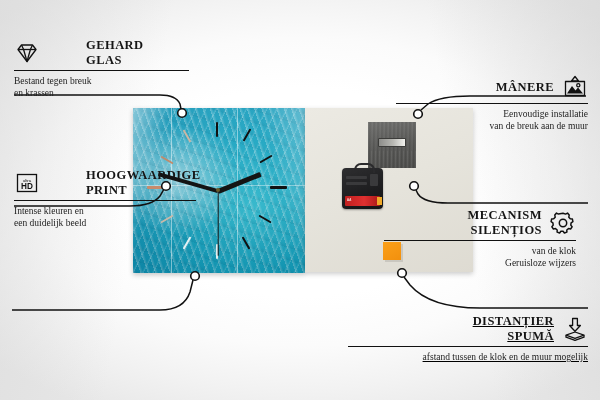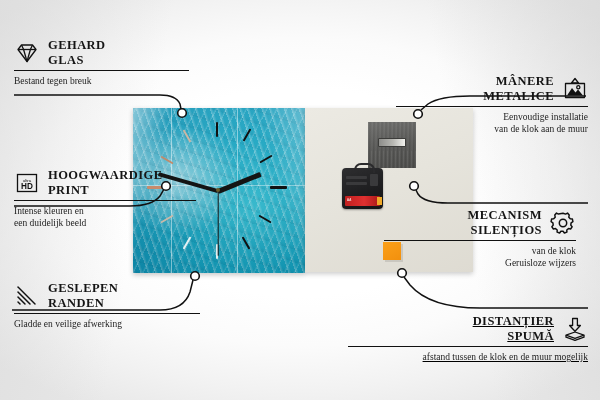--- a/index.html
+++ b/index.html
@@ -103,21 +103,21 @@
   .feat .title{
     font-family:"Liberation Serif", serif;font-weight:bold;
     font-size:12.5px;line-height:14.5px;color:#151515;letter-spacing:.45px;
   }
   .feat .rule{height:1.4px;background:#111;margin:3px 0 4px;}
   .feat .desc{
     font-family:"Liberation Serif", serif;font-size:9.5px;line-height:12px;
     color:#1d1d1d;
   }
   .feat.left .head{justify-content:flex-start;}
-  .feat.left .title{text-align:left;}
+  .feat.left .title{text-align:left;margin-left:38px;}
   .feat.left .desc{text-align:left;}
   .feat.right .head{justify-content:flex-end;flex-direction:row;margin-top:36px;}
   .feat.right .title{text-align:right;}
   .feat.right .desc{text-align:right;}
   .ico{flex:0 0 auto;width:26px;height:26px;display:block;}
   .ico svg{display:block;width:26px;height:26px;}
 </style>
 </head>
 <body>
 
@@ -196,20 +196,21 @@
         </g>
           </svg>
       </span>
       <div>
         <div class="title">GEHARD</div>
         <div class="title">GLAS</div>
       </div>
     </div>
     <div class="rule"></div>
     <div class="desc">Bestand tegen breuk</div>
+    <div class="desc">en krassen</div>
   </div>
 
   <div class="feat left" style="left:14px;top:168px;width:182px;">
     <div class="head">
       <span class="ico">
         <svg viewBox="0 0 26 26">
           <rect x="3.5" y="4.5" width="19" height="17" fill="none" stroke="#111" stroke-width="1.3"></rect>
           <text x="13" y="11.6" text-anchor="middle" font-family="Liberation Sans, sans-serif" font-size="4.4" fill="#111">ultra</text>
           <text x="13" y="19" text-anchor="middle" font-family="Liberation Sans, sans-serif" font-size="8.2" font-weight="bold" fill="#111">HD</text>
         </svg>
@@ -217,61 +218,40 @@
       <div>
         <div class="title">HOOGWAARDIGE</div>
         <div class="title">PRINT</div>
       </div>
     </div>
     <div class="rule"></div>
     <div class="desc">Intense kleuren en</div>
     <div class="desc">een duidelijk beeld</div>
   </div>
 
-  <div class="feat left" style="left:14px;top:281px;width:186px;">
-    <div class="head">
-      <span class="ico">
-        <svg viewBox="0 0 26 26">
-            <g stroke="#111" stroke-width="1.5" stroke-linecap="round">
-          <path d="M4 4 L21 21"></path>
-              <path d="M4 9 L16 21"></path>
-              <path d="M4 14 L11 21"></path>
-              <path d="M4 19 L6 21"></path>
-        </g>
-          </svg>
-      </span>
-      <div>
-        <div class="title">GESLEPEN</div>
-        <div class="title">RANDEN</div>
-      </div>
-    </div>
-    <div class="rule"></div>
-    <div class="desc">Gladde en veilige afwerking</div>
-  </div>
 
   <div class="feat right" style="right:12px;top:38px;width:192px;">
     <div class="head">
       <div>
         <div class="title">MÂNERE</div>
-        <div class="title">METALICE</div>
       </div>
       <span class="ico">
         <svg viewBox="0 0 26 26">
             <g fill="none" stroke="#111" stroke-width="1.3" stroke-linejoin="round">
           <path d="M13 2.5 L9.5 7 L16.5 7 Z"></path>
           <rect x="3.5" y="7.5" width="19" height="14"></rect>
           <path d="M5 19.5 L10 12 L13.5 16.5 L16 13.5 L21 19.5 Z" fill="#111" stroke="none"></path>
           <circle cx="16.3" cy="11.2" r="1.6"></circle>
         </g>
           </svg>
       </span>
     </div>
     <div class="rule"></div>
     <div class="desc">Eenvoudige installatie</div>
-    <div class="desc">van de klok aan de muur</div>
+    <div class="desc">van de breuk aan de muur</div>
   </div>
 
   <div class="feat right" style="right:24px;top:172px;width:192px;">
     <div class="head">
       <div>
         <div class="title">MECANISM</div>
         <div class="title">SILENȚIOS</div>
       </div>
       <span class="ico">
         <svg viewBox="0 0 26 26">

